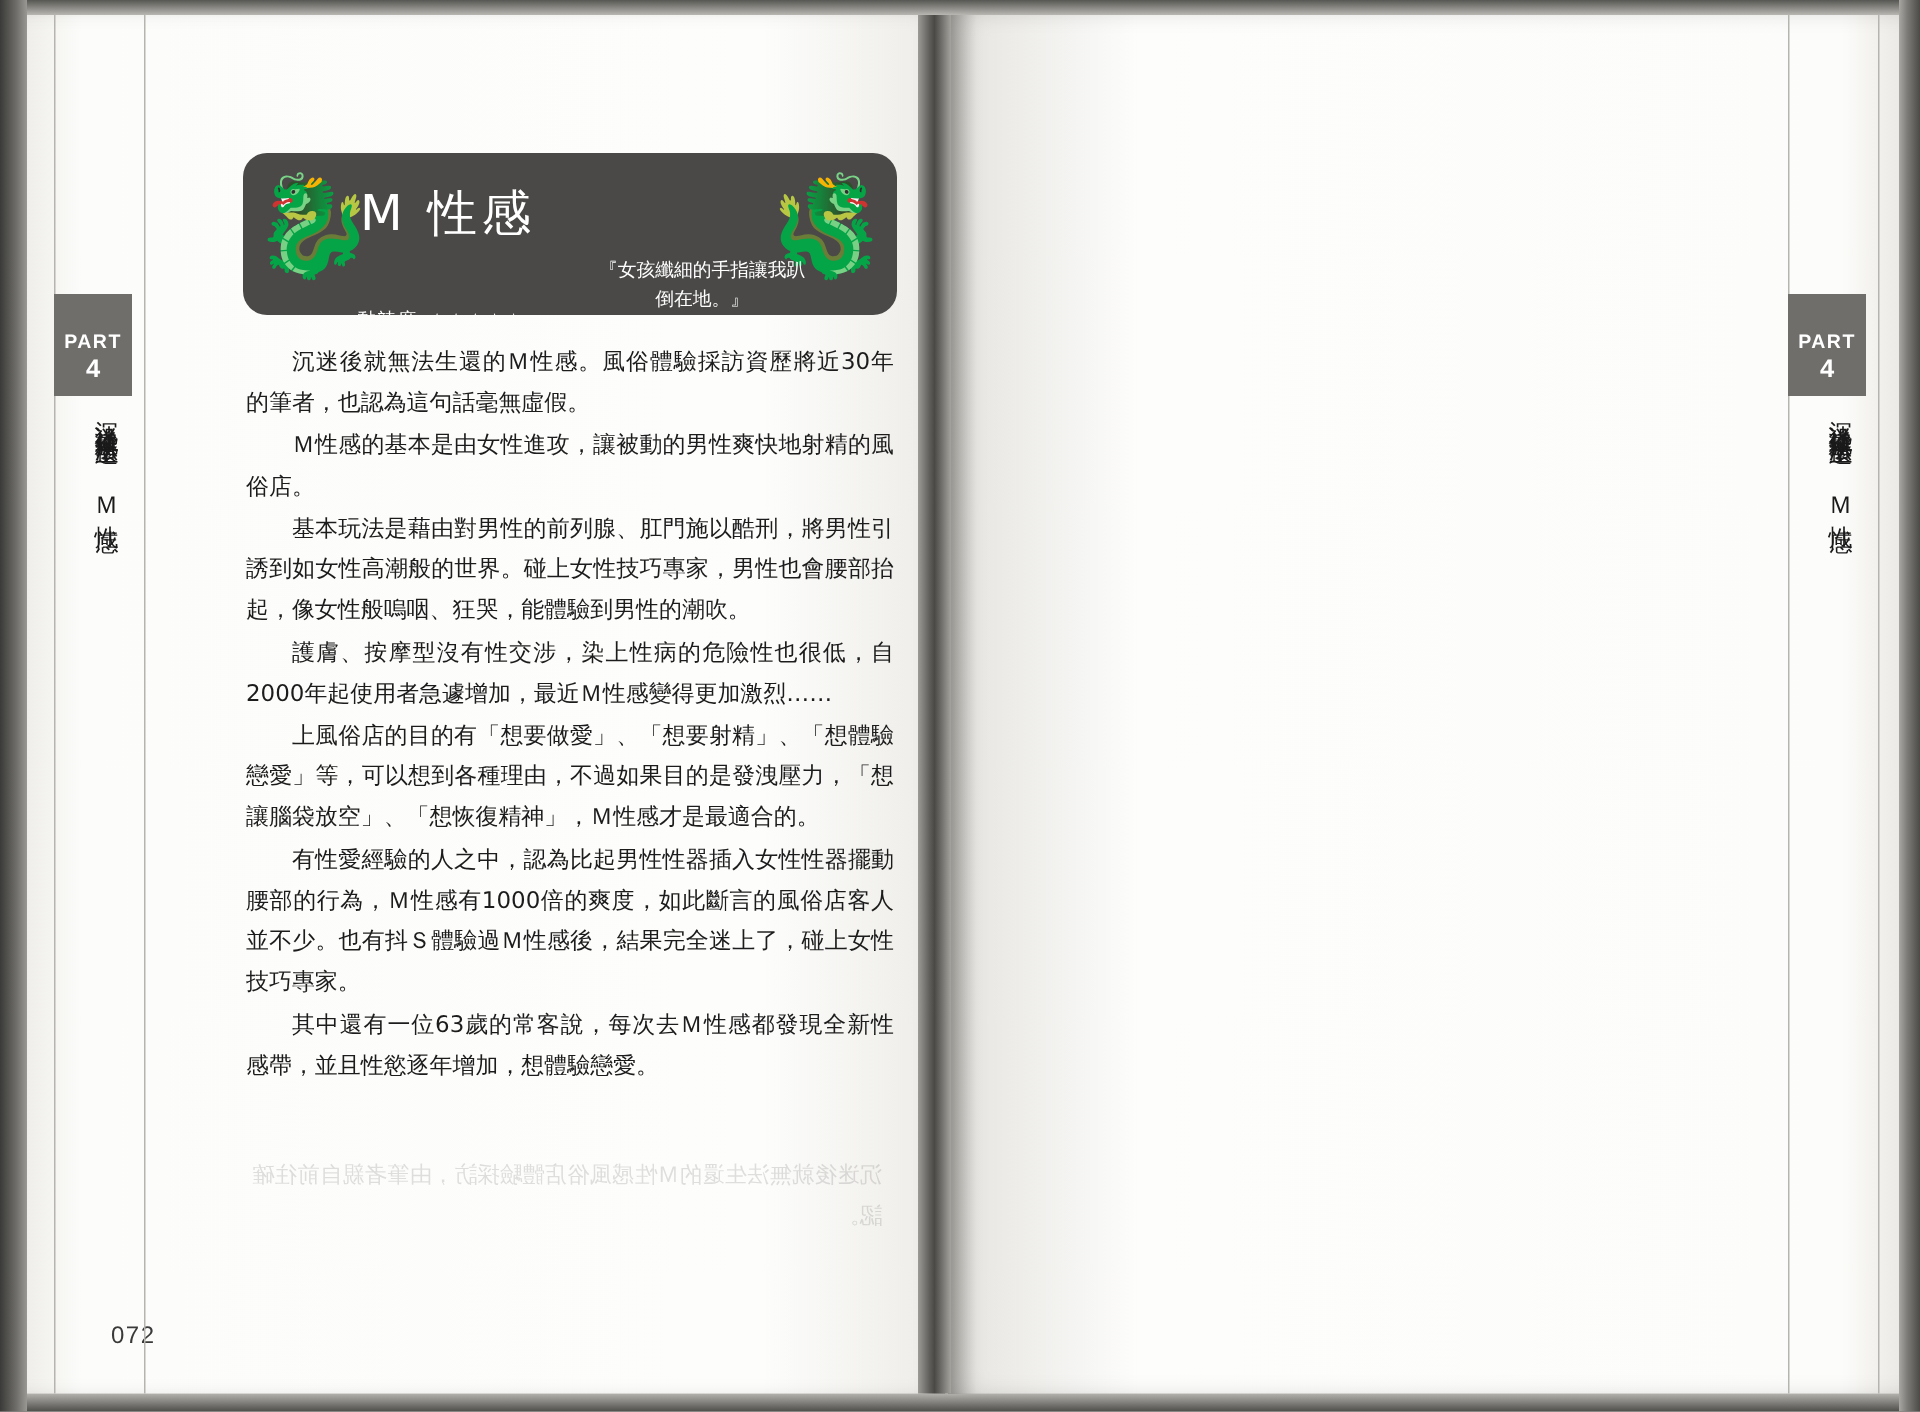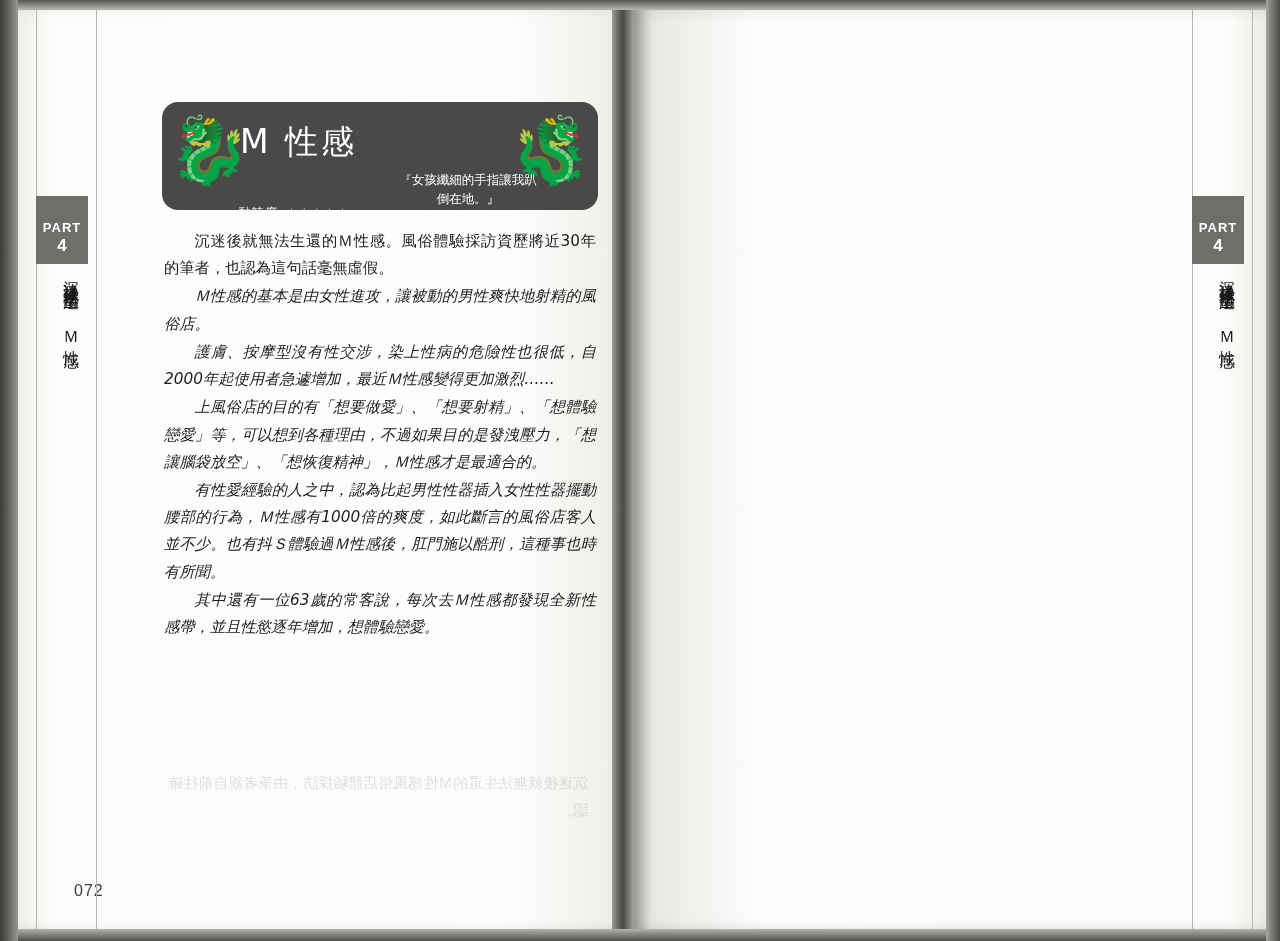--- a/index.html
+++ b/index.html
@@ -169,21 +169,21 @@
   
   .col {
     position: absolute;
     color: #1c1c1c;
     font-size: 15.3px;
     line-height: 1.78;
     text-align: justify;
     font-family: "DejaVu Sans", sans-serif;
   }
   .col p { margin: 0; text-indent: 2em; }
-  .col p + p { margin-top: 1px; font-style: italic; }
+  .col p + p { margin-top: 1px; }
   .col-left { left: 146px; top: 218px; width: 432px; }
 
   
   .ghost {
     position: absolute;
     color: rgba(60,60,60,0.16);
     font-size: 15px;
     line-height: 1.78;
     transform: scaleX(-1);
     text-align: justify;
@@ -226,23 +226,24 @@
           <span class="lbl">Cost</span>
           <span class="stars">★★★★☆</span>
         </div>
       </div>
       <div class="quote">『女孩纖細的手指讓我趴倒在地。』</div>
     </div>
 
     <div class="col col-left">
       <p>沉迷後就無法生還的Ｍ性感。風俗體驗採訪資歷將近30年的筆者，也認為這句話毫無虛假。</p>
       <p>Ｍ性感的基本是由女性進攻，讓被動的男性爽快地射精的風俗店。</p>
+      <p>基本玩法是藉由對男性的前列腺、肛門施以酷刑，將男性引誘到如女性高潮般的世界。碰上女性技巧專家，男性也會腰部抬起，像女性般嗚咽、狂哭，能體驗到男性的潮吹。</p>
       <p>護膚、按摩型沒有性交涉，染上性病的危險性也很低，自2000年起使用者急遽增加，最近Ｍ性感變得更加激烈……</p>
       <p>上風俗店的目的有「想要做愛」、「想要射精」、「想體驗戀愛」等，可以想到各種理由，不過如果目的是發洩壓力，「想讓腦袋放空」、「想恢復精神」，Ｍ性感才是最適合的。</p>
-      <p>有性愛經驗的人之中，認為比起男性性器插入女性性器擺動腰部的行為，Ｍ性感有1000倍的爽度，如此斷言的風俗店客人並不少。也有抖Ｓ體驗過Ｍ性感後，肛門施以酷刑，這種事也時有所聞。</p>
+      <p>有性愛經驗的人之中，認為比起男性性器插入女性性器擺動腰部的行為，Ｍ性感有1000倍的爽度，如此斷言的風俗店客人並不少。也有抖Ｓ體驗過Ｍ性感後，結果完全迷上了，碰上女性技巧專家。</p>
       <p>其中還有一位63歲的常客說，每次去Ｍ性感都發現全新性感帶，並且性慾逐年增加，想體驗戀愛。</p>
     </div>
 
     <div class="ghost ghost-left">沉迷後就無法生還的Ｍ性感風俗店體驗採訪，由筆者親自前往確認。</div>
 
     <div class="folio folio-left">072</div>
   </div>
 
   <div class="page page-right">
     

